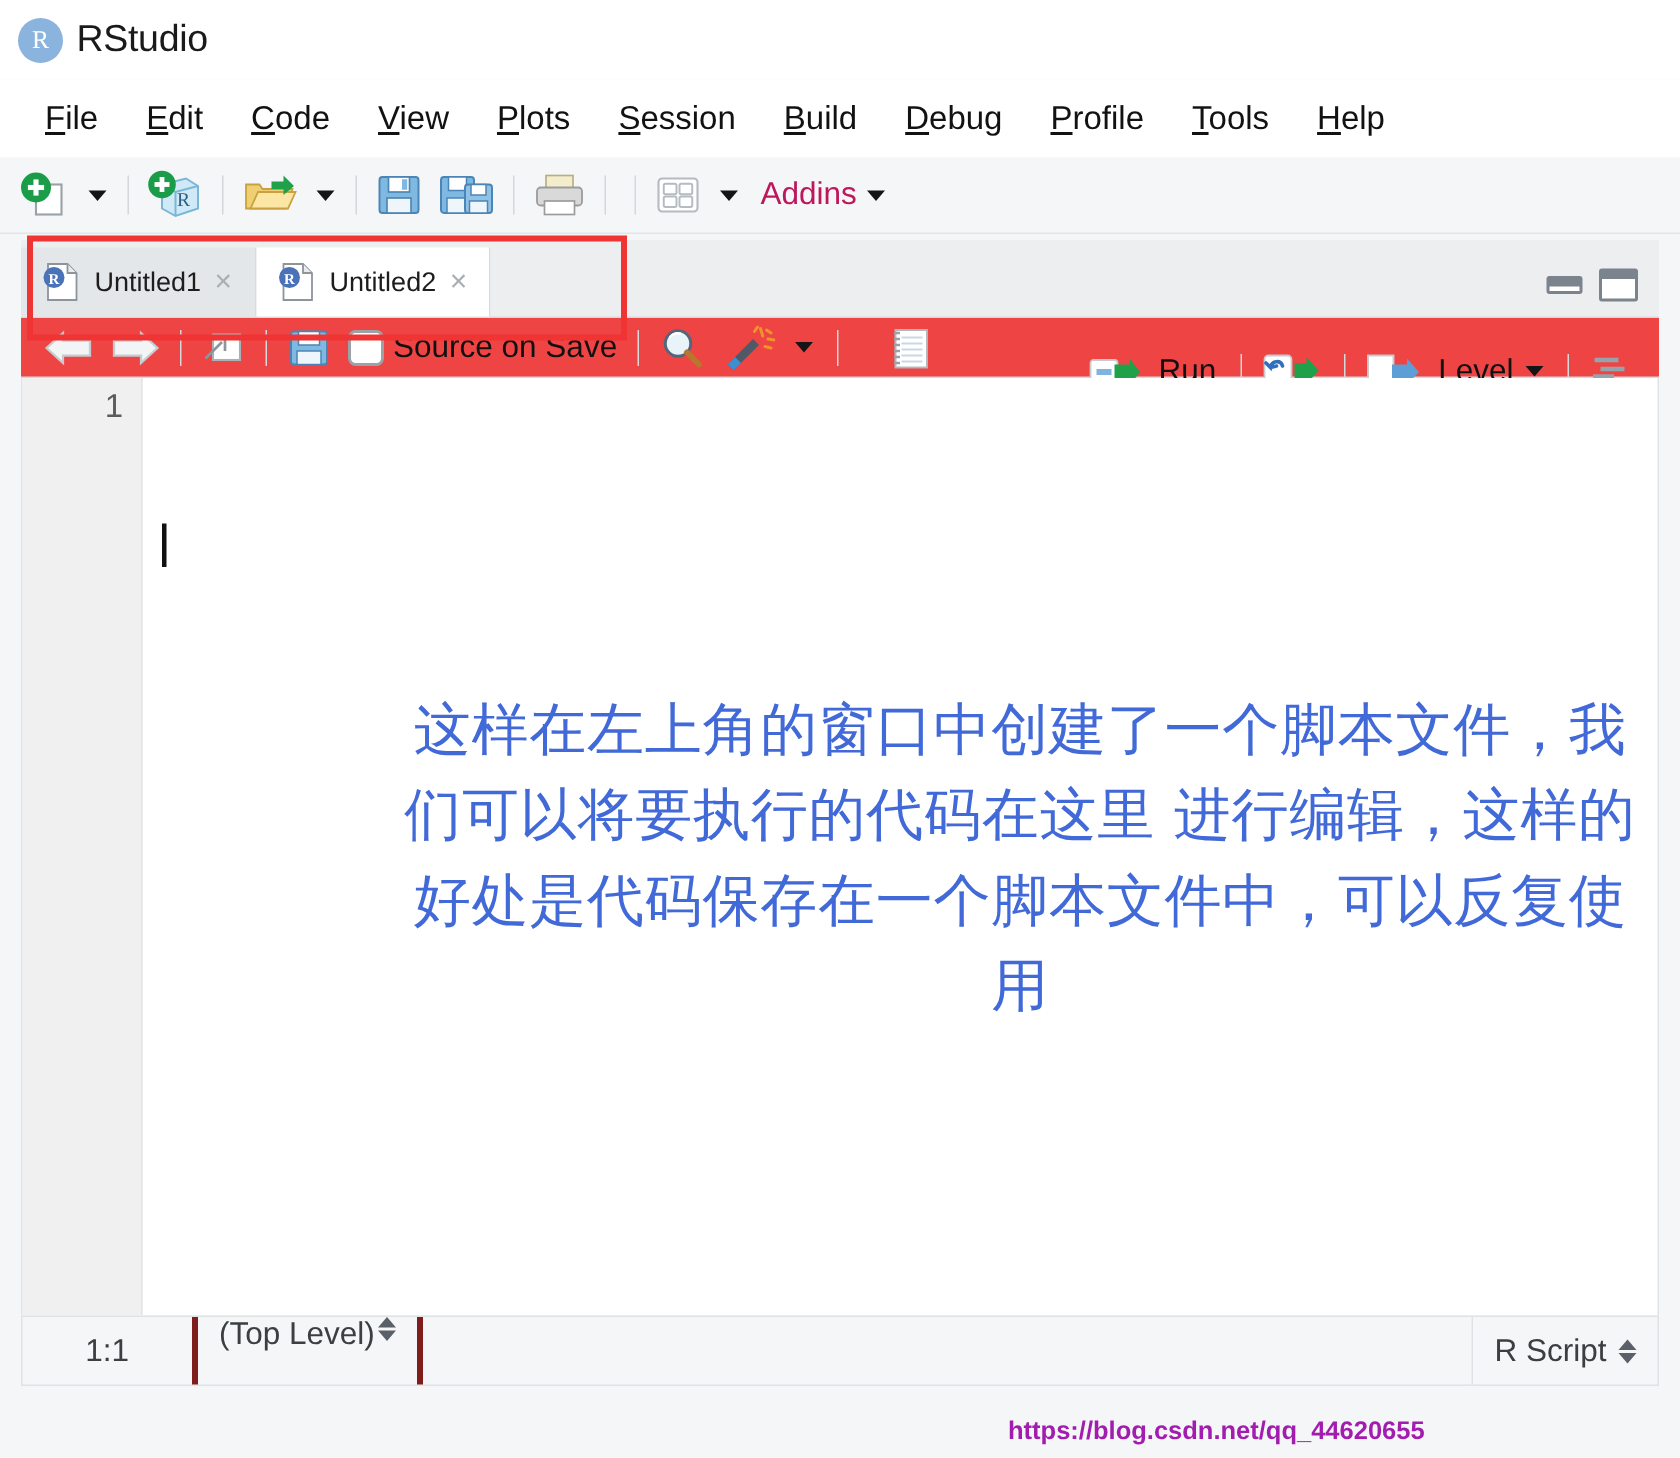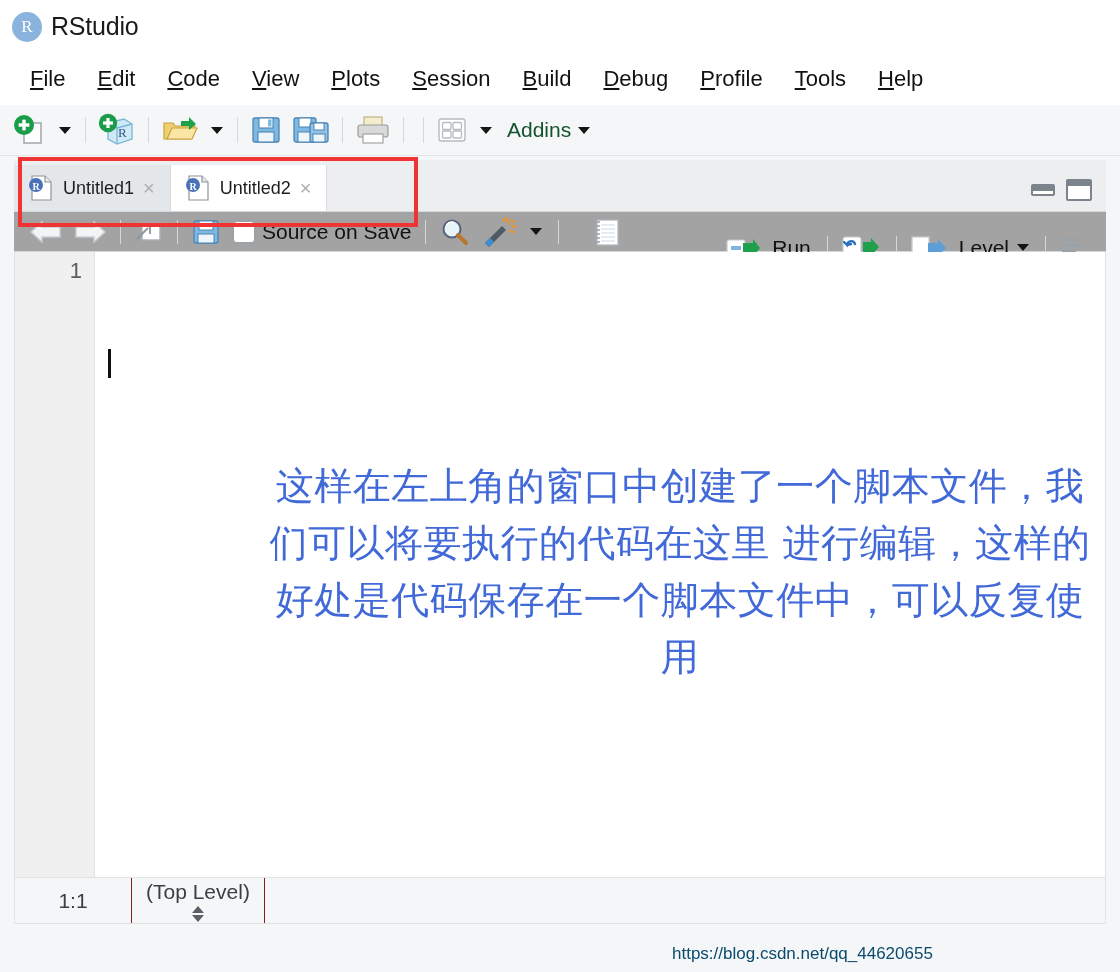--- a/index.html
+++ b/index.html
@@ -85,21 +85,21 @@
     background: #ffffff;
     border: 1px solid #c9cfd3;
     border-radius: 5px;
     margin-left: 6px;
     padding-left: 10px;
   }
   .gotofile .ph {
     font-size: 19px; color: #8b8f93;
     margin-left: 9px;
   }
-  .addins-label { font-size: 21px; color: #14532d; margin-left: 8px; }
+  .addins-label { font-size: 21px; color: #be185d; margin-left: 8px; }
 
   
   .source-pane {
     position: absolute; left: 14px; top: 160px;
     width: 1092px; height: 764px;
     background: #f4f6f7;
   }
   
   .tabstrip {
     position: absolute; left: 0; top: 0;
@@ -140,21 +140,21 @@
     border: 2px solid #7b848c;
     border-radius: 2px;
     background: #ffffff;
     border-top-width: 7px;
   }
 
   
   .edtoolbar {
     position: absolute; left: 0; top: 52px;
     width: 1092px; height: 40px;
-    background: #a3a3a3;
+    background: #ef4444;
     border-bottom: 1px solid #d5d9dc;
     display: flex; align-items: center;
     padding-left: 10px;
     justify-content: flex-end;
   }
   .ed-sep { width: 1px; height: 24px; background: #d3d8db; margin: 0 8px; }
   .ed-label { font-size: 21px; color: #111; margin-left: 6px; }
   .chk {
     width: 24px; height: 24px;
     border: 2px solid #9ba2a8;
@@ -212,25 +212,25 @@
   .statusbar {
     position: absolute; left: 0; top: 717px;
     width: 1092px; height: 47px;
     background: #f4f6f7;
     border: 1px solid #dfe3e6;
     display: flex; align-items: center;
   }
   .sb-cell {
     height: 45px;
     display: flex; align-items: center; justify-content: center;
-    border-right: 1px solid #7f1d1d;
+    border-right: 4px solid #7f1d1d;
     font-size: 21px; color: #3b3f42;
   }
   .sb-pos { width: 117px; }
-  .sb-scope { padding: 0 14px; display: flex; align-items: center; gap: 2px; flex-direction: column; }
+  .sb-scope { padding: 0 14px; display: flex; align-items: flex-start; gap: 2px; }
   .sb-right {
     margin-left: auto;
     height: 45px; padding: 0 14px;
     display: flex; align-items: center; gap: 8px;
     border-left: 1px solid #dfe3e6;
     font-size: 21px; color: #3b3f42;
   }
   .updown { display: flex; flex-direction: column; gap: 2px; }
   .updown .up {
     width: 0; height: 0;
@@ -252,23 +252,24 @@
     width: 400px; height: 70px;
     border: 4px solid #f03333;
     pointer-events: none;
   }
 
   
   .watermark {
     position: absolute;
     left: 672px; top: 944px;
     font-size: 17px;
-    color: #0c4a6e;
+    color: #a21caf;
     font-family: "Liberation Sans", sans-serif;
     white-space: nowrap;
+    font-weight: bold;
   }
 </style>
 </head>
 <body>
 
 <div id="app">
 
   <div class="titlebar">
     <div class="rlogo">
       <span>R</span>
@@ -532,20 +533,27 @@
 
     <div class="statusbar">
       <div class="sb-cell sb-pos">1:1</div>
       <div class="sb-cell sb-scope">
         <span>(Top Level)</span>
         <span class="updown">
           <span class="up"></span>
           <span class="dn"></span>
         </span>
       </div>
+      <div class="sb-right">
+        <span>R Script</span>
+        <span class="updown">
+          <span class="up"></span>
+          <span class="dn"></span>
+        </span>
+      </div>
     </div>
   </div>
 
   <div class="red-box"></div>
 
   <div class="watermark">https://blog.csdn.net/qq_44620655</div>
 
 </div>
 
 </body></html>

